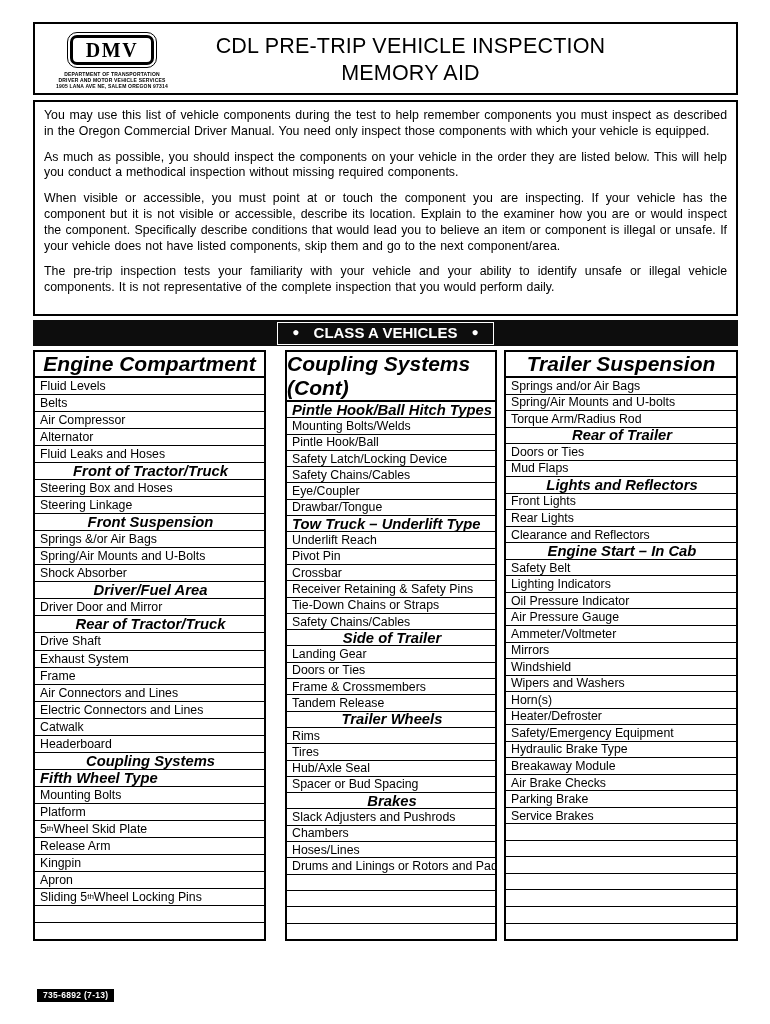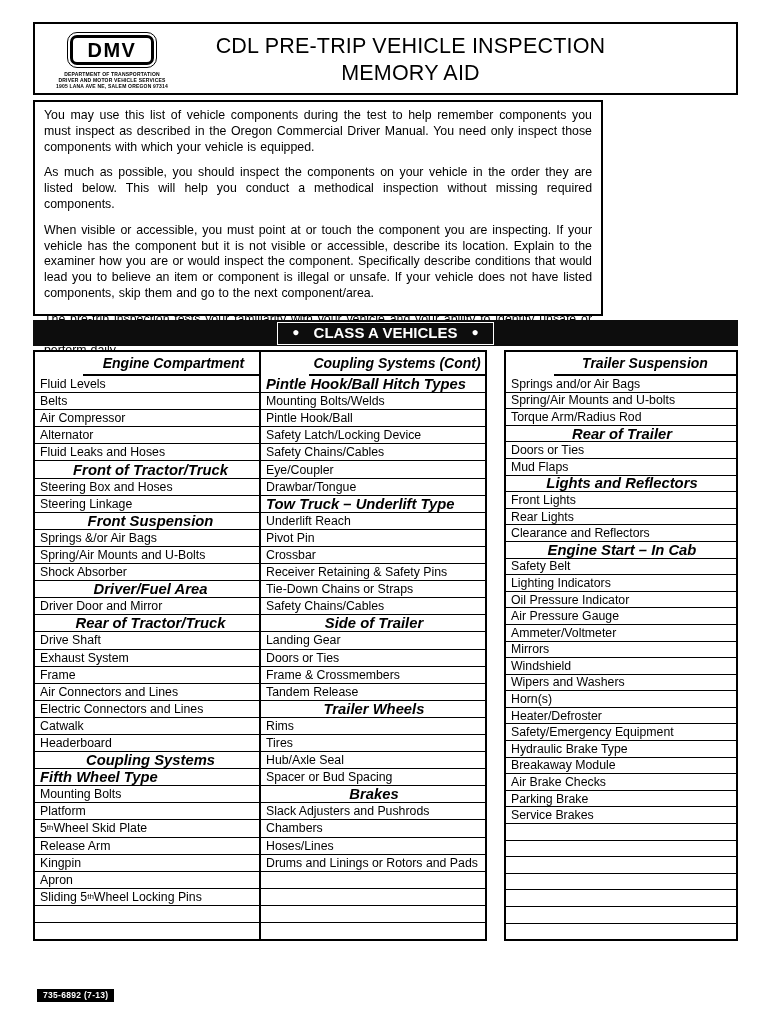--- a/index.html
+++ b/index.html
@@ -16,57 +16,57 @@
   .logo-wrap { position:absolute; left:10px; top:8px; width:134px; text-align:center; }
   .logo-rect {
     width:90px; height:36px; margin:0 auto 3px; border:1.5px solid #000;
     border-radius:10px; padding:2px; box-sizing:border-box;
   }
   .logo-rect-inner {
     width:100%; height:100%; border:3px solid #000; border-radius:7px;
     display:flex; align-items:center; justify-content:center; box-sizing:border-box;
   }
   .logo-text {
-    font-family:Liberation Sans, sans-serif; font-weight:bold;
+    font-family:Liberation Serif, serif; font-weight:bold;
     font-size:20px; letter-spacing:1.5px; line-height:1;
   }
   .logo-lines { font-size:5px; font-weight:bold; line-height:6.2px; letter-spacing:0.2px; }
   .header-title {
     position:absolute; left:0; right:0; top:9px; text-align:center; padding-left:50px;
     font-weight:normal; font-size:21.5px; line-height:27px; letter-spacing:0.2px;
   }
 
   
-  .intro-box { left:33px; top:100px; width:570px; height:216px; padding:6px 9px 15px; }
+  .intro-box { left:33px; top:100px; width:705px; height:216px; padding:6px 9px 15px; }
   .intro-box p {
     margin:0 0 10px; font-size:12.35px; line-height:15.8px;
     text-align:justify; word-spacing:0.6px;
   }
 
   
   .banner {
     position:absolute; left:33px; top:320px; width:705px; height:26px;
     background:#0d0d0d; display:flex; align-items:center; justify-content:center;
     box-sizing:border-box;
   }
   .banner-inner {
     border:1px solid #fff; color:#fff; font-weight:bold; font-size:15px;
     padding:1px 14px 2px; display:flex; align-items:center; gap:14px; line-height:1.2;
   }
   .banner-bullet { font-size:12px; }
 
   
   .col-box { top:350px; height:591px; display:flex; flex-direction:column; }
   .col-1 { left:33px;  width:233px; }
-  .col-2 { left:259px; width:228px; }
+  .col-2 { left:285px; width:212px; }
   .col-3 { left:504px; width:234px; }
   .col-title {
     flex:0 0 22px; border-bottom:2px solid #000;
     display:flex; align-items:center; justify-content:center;
-    font-weight:bold; font-style:italic; font-size:14px;margin-left:48px;
+    font-weight:bold; font-style:italic; font-size:21px;
   }
   .col-rows { flex:1 1 auto; display:flex; flex-direction:column; min-height:0; }
   .row {
     flex:1 1 0; display:flex; align-items:center;
     padding:0 3px 0 5px; font-size:12.3px;
     border-bottom:1px solid #000; box-sizing:border-box;
     overflow:hidden; white-space:nowrap;
   }
   .row:last-child { border-bottom:none; }
   .row.header { justify-content:center; font-weight:bold; font-style:italic; font-size:14.8px; }

